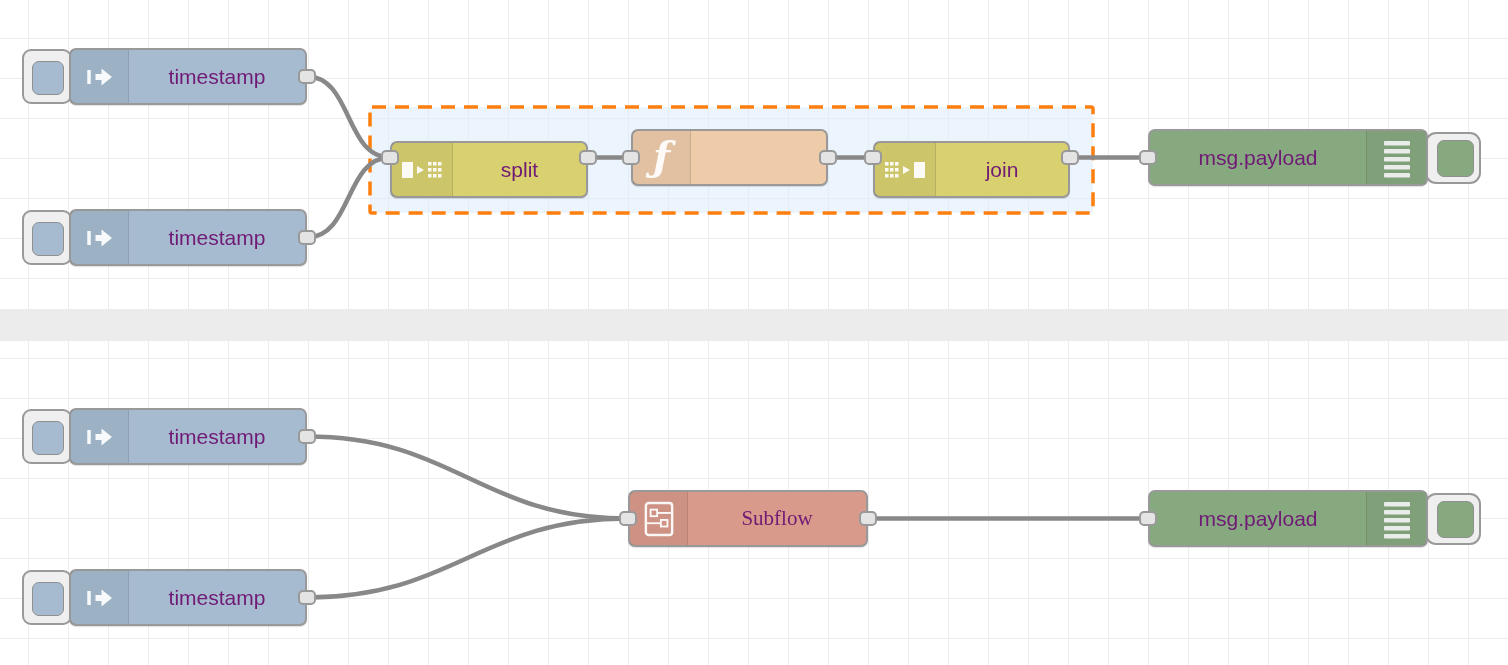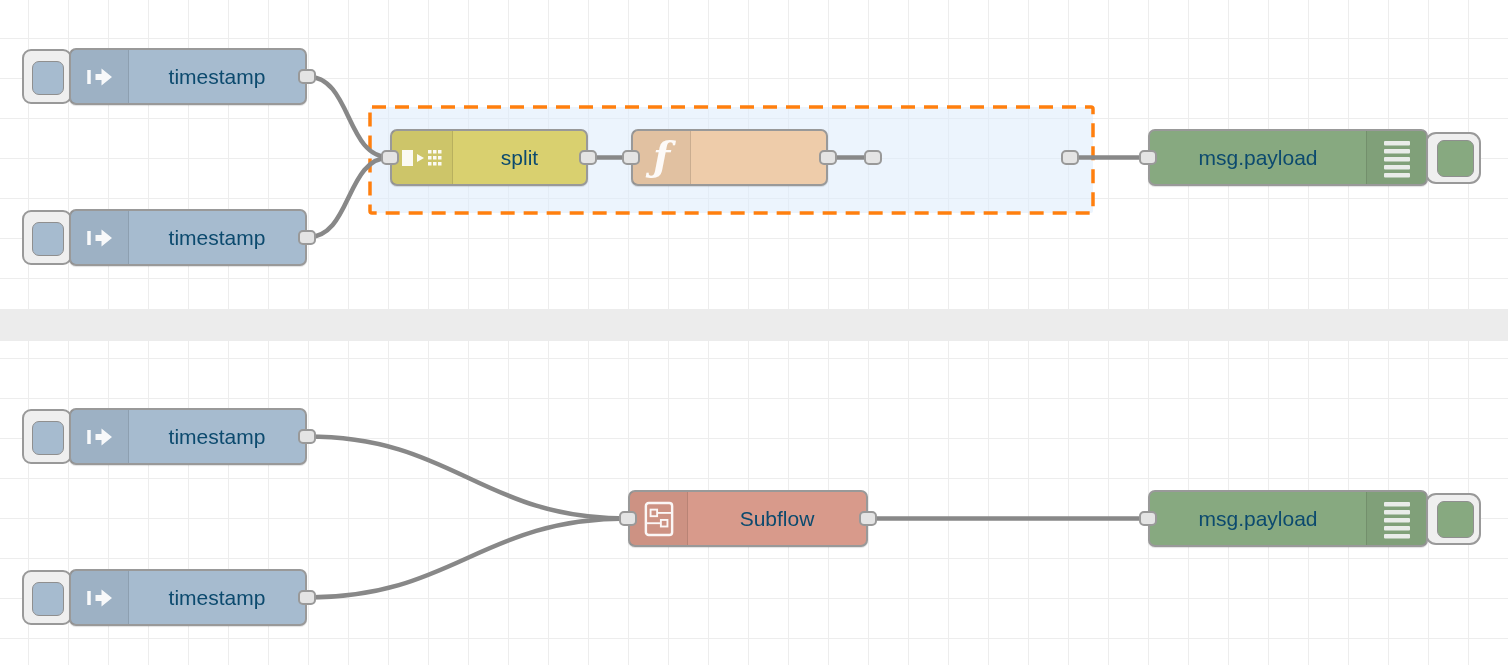--- a/index.html
+++ b/index.html
@@ -26,40 +26,40 @@
   .btn-inner{
     position:absolute;border:1px solid #8f8f8f;border-radius:7px;
     box-sizing:border-box;
   }
   .node{
     position:absolute;z-index:4;height:57px;border:2px solid #999999;
     border-radius:7px;box-sizing:border-box;
     box-shadow:0 1px 1px rgba(0,0,0,0.12);
   }
   .node-inject{background:#a6bbcf;}
-  .node-splitjoin{background:#d9d06f;}
+  .node-splitjoin{background:#d9d06f;margin-top:12px;}
   .node-function{background:#eeccaa;}
   .node-debug{background:#87a980;}
-  .node-subflow{background:#d89a8b;}
+  .node-subflow{background:#d89a8b;font-family:Liberation Serif, serif;}
   .icon-region{
     position:absolute;left:0;top:0;bottom:0;width:57px;
     background:rgba(0,0,0,0.05);
     border-right:1px solid rgba(0,0,0,0.10);
     display:flex;align-items:center;justify-content:center;
   }
   .icon-region-right{
     position:absolute;right:0;top:0;bottom:0;width:59px;left:auto;
     background:rgba(0,0,0,0.05);
     border-right:none;border-left:1px solid rgba(0,0,0,0.10);
     display:flex;align-items:center;justify-content:center;
   }
   .node-label{
     position:absolute;top:0;bottom:0;right:0;left:58px;
     display:flex;align-items:center;justify-content:center;
-    font-size:21px;color:#0c4a6e;white-space:nowrap;
+    font-size:21px;color:#701a75;white-space:nowrap;
   }
   .node-label-left{left:0;right:60px;text-align:right;}
   .port{
     position:absolute;z-index:5;width:18px;height:15px;
     background:#e4e4e4;border:2px solid #999999;border-radius:5px;
     box-sizing:border-box;
   }
   .fn-glyph{
     font-family:"DejaVu Serif", serif;font-style:italic;font-weight:bold;
     font-size:40px;color:rgba(255,255,255,0.92);line-height:1;
@@ -147,20 +147,40 @@
     <div class="node-label" style="left:61px">split</div>
   </div>
 
   <div class="node node-function" style="left:631px;top:129px;width:197px">
     <div class="icon-region">
       <span class="fn-glyph">ƒ</span>
     </div>
     <div class="node-label"></div>
   </div>
 
+  <div class="node node-splitjoin" style="left:873px;top:129px;width:197px">
+    <div class="icon-region" style="width:60px">
+      <svg class="nicon" width="42" height="26" viewBox="0 0 42 26">
+        <g fill="#fff">
+          <rect x="1" y="5" width="3.5" height="3.5"></rect>
+            <rect x="6" y="5" width="3.5" height="3.5"></rect>
+            <rect x="11" y="5" width="3.5" height="3.5"></rect>
+          <rect x="1" y="11" width="3.5" height="3.5"></rect>
+            <rect x="6" y="11" width="3.5" height="3.5"></rect>
+            <rect x="11" y="11" width="3.5" height="3.5"></rect>
+          <rect x="1" y="17" width="3.5" height="3.5"></rect>
+            <rect x="6" y="17" width="3.5" height="3.5"></rect>
+            <rect x="11" y="17" width="3.5" height="3.5"></rect>
+        </g>
+        <path d="M19 9 l7 4 -7 4 z" fill="#fff"></path>
+        <rect x="30" y="5" width="11" height="16" fill="#fff"></rect>
+      </svg>
+    </div>
+    <div class="node-label" style="left:61px">join</div>
+  </div>
 
   <div class="node node-debug" style="left:1148px;top:129px;width:280px">
     <div class="node-label node-label-left">msg.payload</div>
     <div class="icon-region-right">
       <svg class="nicon" width="28" height="40" viewBox="0 0 28 40">
         <g fill="#f2f2f2">
           <rect x="1" y="3" width="26" height="4.5" rx="1"></rect>
           <rect x="1" y="11" width="26" height="4.5" rx="1"></rect>
           <rect x="1" y="19" width="26" height="4.5" rx="1"></rect>
           <rect x="1" y="27" width="26" height="4.5" rx="1"></rect>

